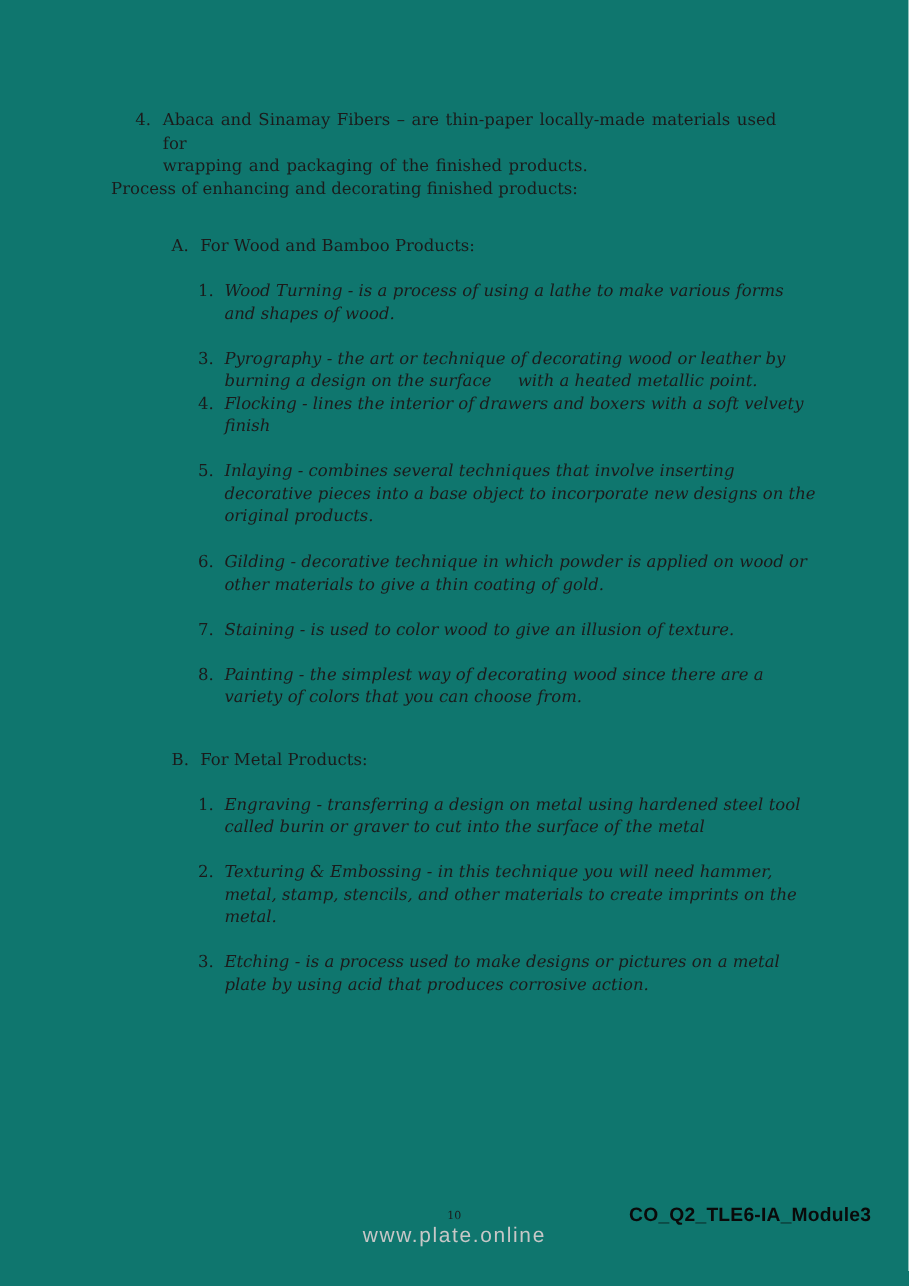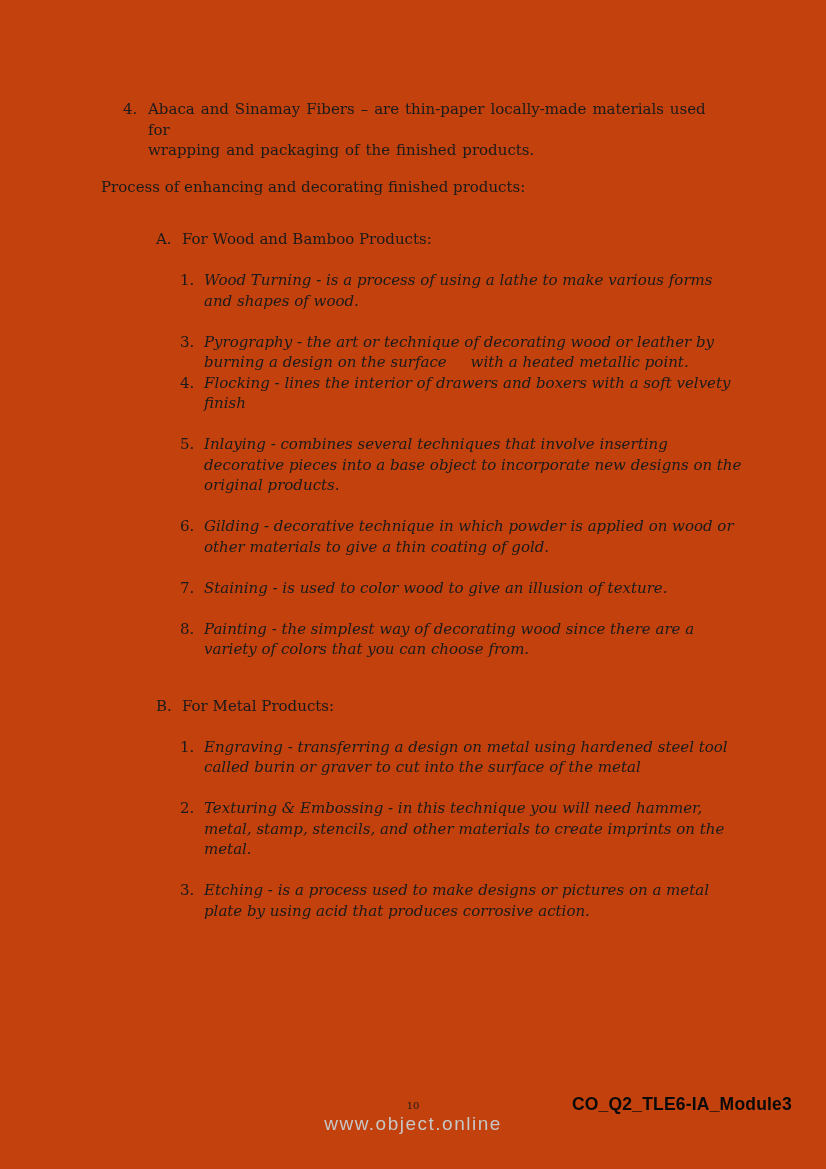--- a/index.html
+++ b/index.html
@@ -4,21 +4,21 @@
 <style>
   html, body {
     margin: 0;
     padding: 0;
     background: #ffffff;
   }
   .page {
     position: relative;
     width: 826px;
     height: 1169px;
-    background: #c2410c;
+    background: #0f766e;
     color: #1b1b1b;
     font-family: "DejaVu Serif", serif;
     font-size: 15px;
     line-height: 20.5px;
     overflow: hidden;
     box-sizing: border-box;
     padding-top: 99px;
   }
   .pre { white-space: pre-wrap; }
 
@@ -32,21 +32,20 @@
     vertical-align: top;
   }
   .intro-row .txt {
     display: inline-block;
     width: 585px;
     vertical-align: top;
     word-spacing: 1.2px;
   }
 
   .process-heading {
-    margin-top: 16px;
     margin-left: 101px;
   }
 
   .section-heading {
     margin-left: 156px;
   }
   .section-heading.first { margin-top: 32px; }
   .section-heading.second { margin-top: 36px; }
   .section-heading .slabel {
     display: inline-block;
@@ -167,16 +166,16 @@
 metal, stamp, stencils, and other materials to create imprints on the
 metal.</div>
     </div>
     <div class="li">
       <span class="num">3.</span><div class="txt pre">Etching - is a process used to make designs or pictures on a metal
 plate by using acid that produces corrosive action.</div>
     </div>
   </div>
 
   <div class="page-number">10</div>
-  <div class="watermark">www.object.online</div>
+  <div class="watermark">www.plate.online</div>
   <div class="module-code">CO_Q2_TLE6-IA_Module3</div>
 
 </div>
 
 </body></html>

